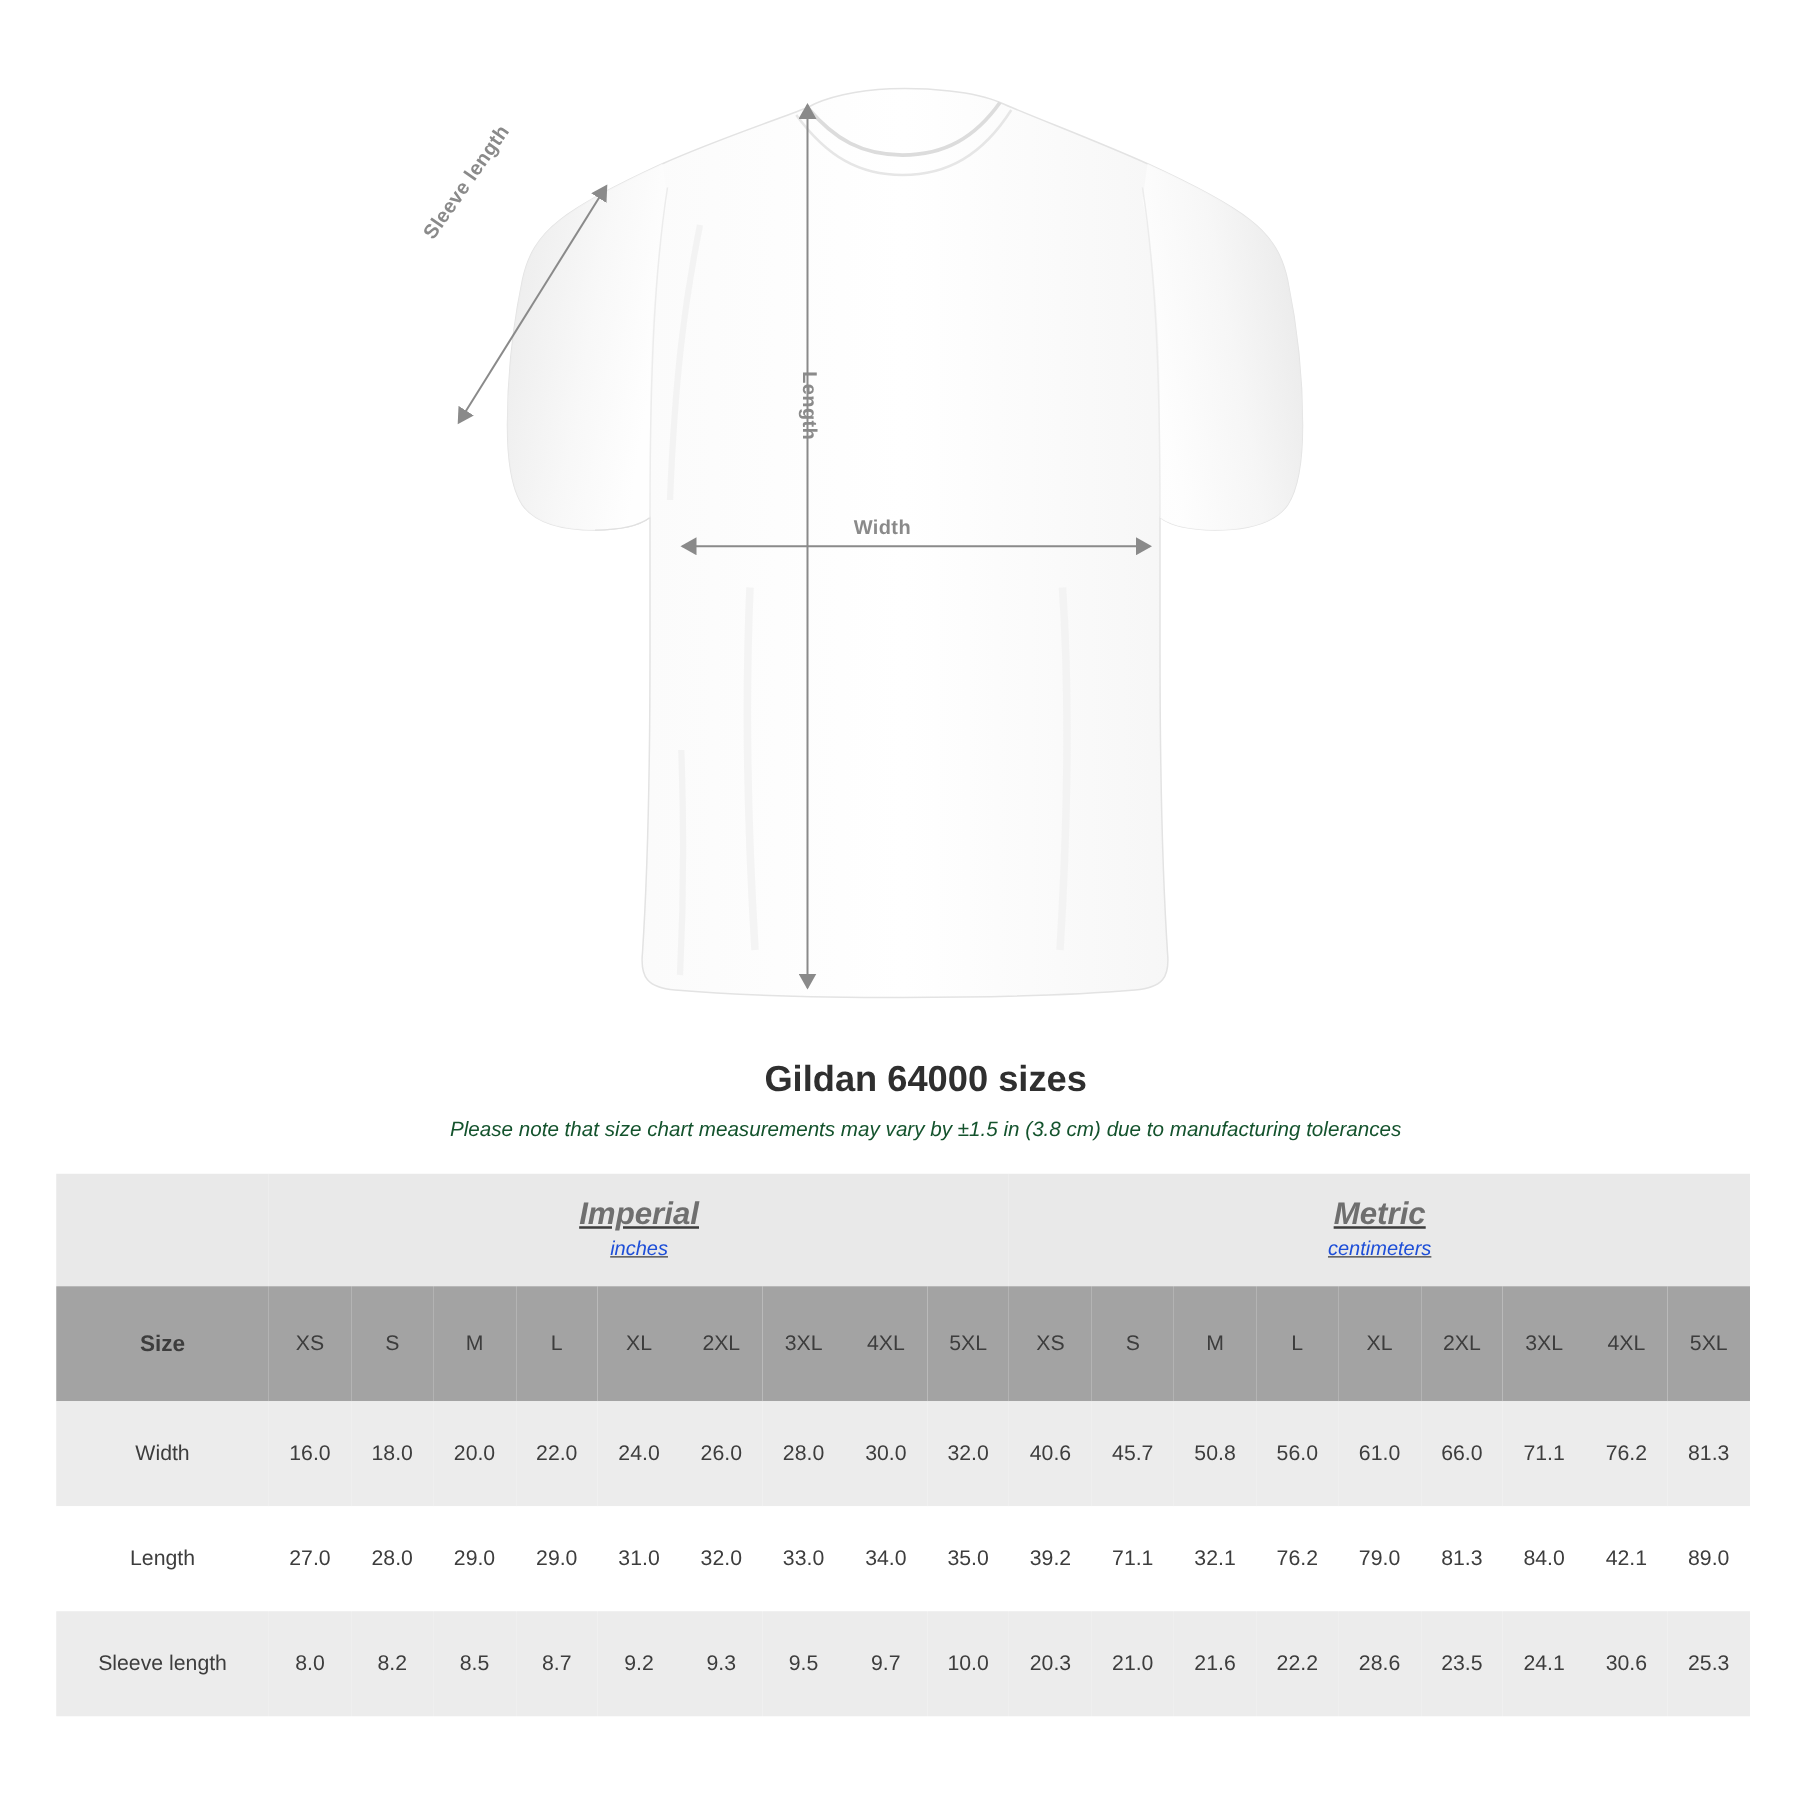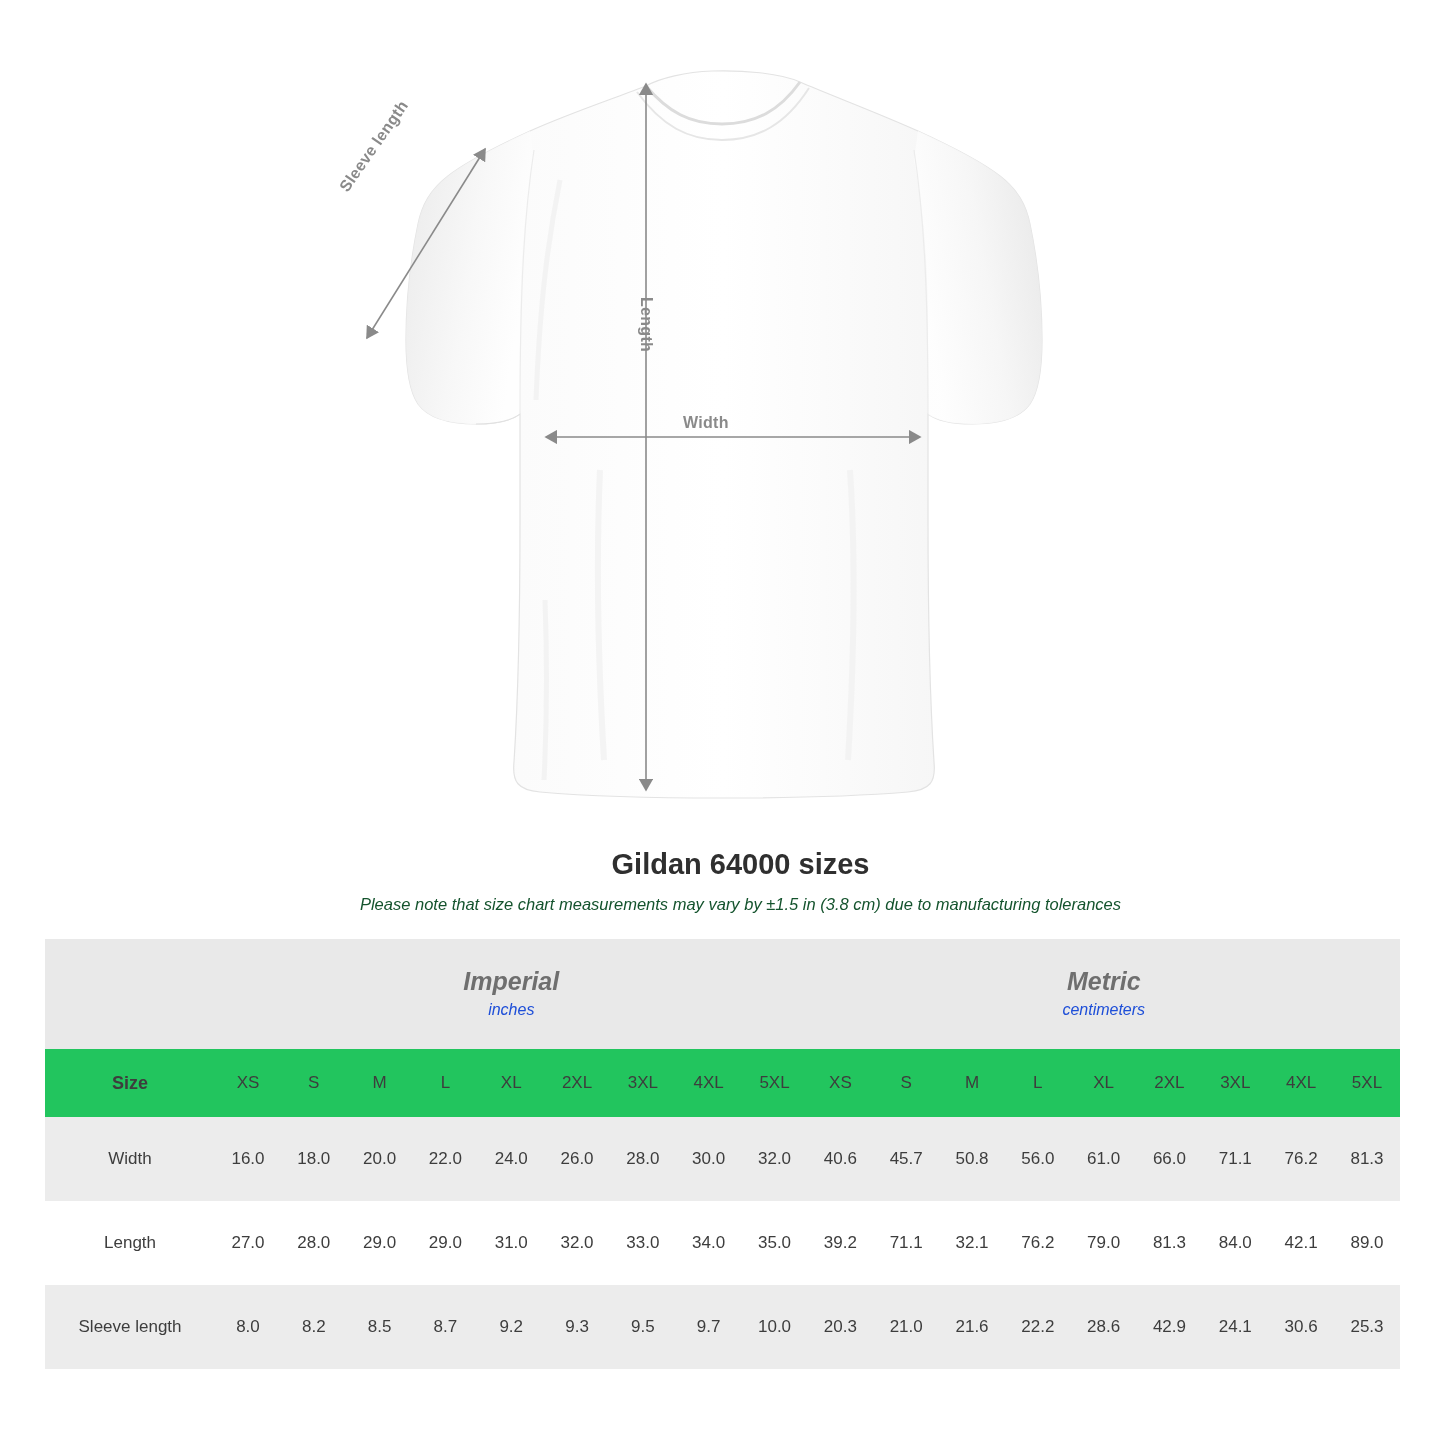--- a/index.html
+++ b/index.html
@@ -83,39 +83,40 @@
   table.size-table th {
     padding: 0;
     text-align: center;
     vertical-align: middle;
     font-size: 17px;
     color: #3d3d3d;
     font-weight: normal;
     border: none;
   }
   .unit-header td {
-    height: 110px;
+    height: 90px;
     background: #e9e9e9;
+    text-decoration: underline;
   }
   .unit-name {
     font-size: 25px;
     font-weight: bold;
     font-style: italic;
     color: #6f6f6f;
     line-height: 1.25;
   }
   .unit-sub {
     font-size: 16px;
     font-style: italic;
     color: #1d4ed8;
     line-height: 1.6;
   }
   .size-row td {
-    height: 68px;
-    background: #22c55e;
+    height: 92px;
+    background: #a3a3a3;
     font-weight: bold;
     font-size: 18px;
     color: #3d3d3d;
   }
   .size-row td.rowhead {
     font-weight: bold;
     font-size: 18px;
   }
   .data-row td {
     height: 84px;
@@ -337,20 +338,20 @@
         <td>9.2</td>
         <td>9.3</td>
         <td>9.5</td>
         <td>9.7</td>
         <td>10.0</td>
         <td>20.3</td>
         <td>21.0</td>
         <td>21.6</td>
         <td>22.2</td>
         <td>28.6</td>
-        <td>42.9</td>
+        <td>23.5</td>
         <td>24.1</td>
         <td>30.6</td>
         <td>25.3</td>
       </tr>
     </tbody>
   </table>
 </div>
 
 </body></html>

